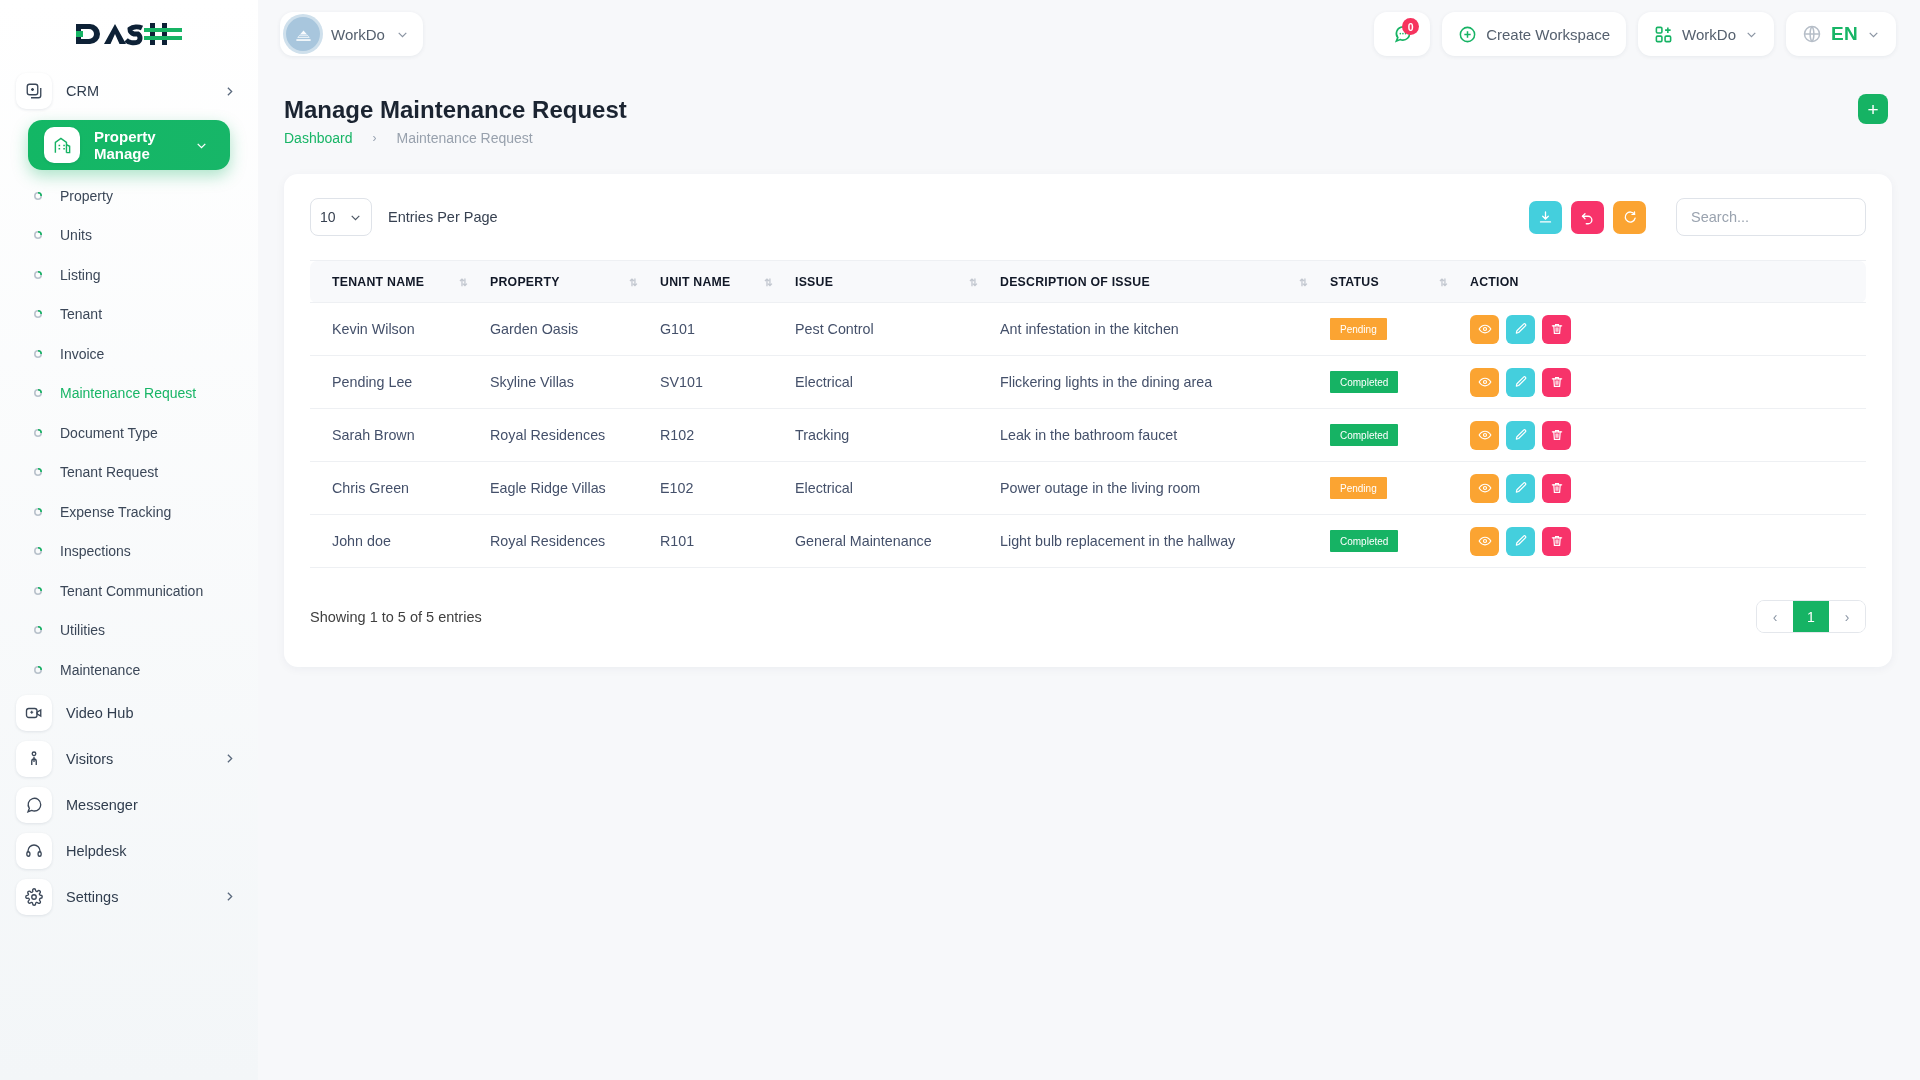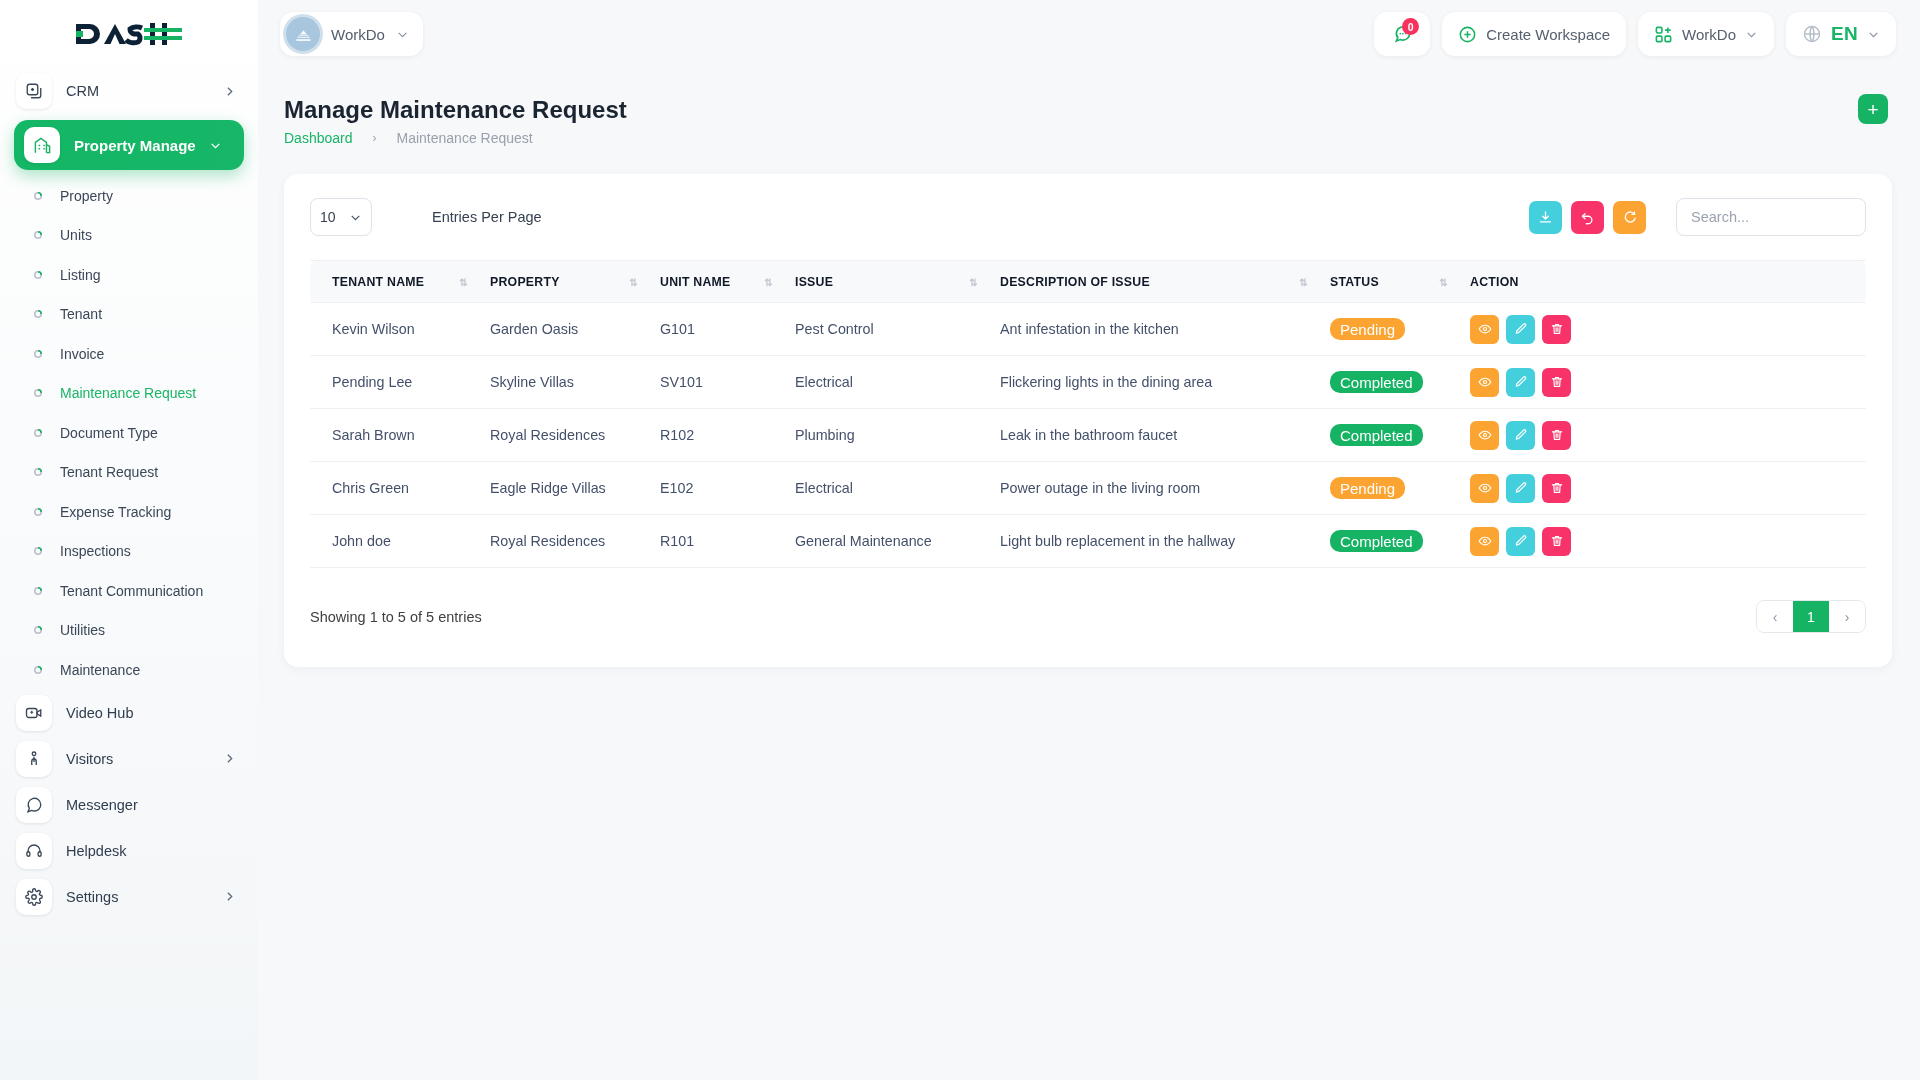--- a/index.html
+++ b/index.html
@@ -25,21 +25,21 @@
   .nav-top{ display:flex; align-items:center; height:46px; padding:0 22px 0 16px; position:relative; }
   .nav-top .ico{
     width:36px; height:36px; border-radius:10px; background:#ffffff;
     display:flex; align-items:center; justify-content:center;
     box-shadow:0 1px 3px rgba(20,40,70,.10); flex:none;
   }
   .nav-top .lbl{ margin-left:14px; font-size:14.5px; color:#303d4e; }
   .nav-top .chev{ position:absolute; right:22px; color:#5b6a7d; display:flex; }
 
   .nav-top.active{
-    margin:6px 14px; padding-left:10px; height:50px; border-radius:14px;
+    margin:6px 28px; padding-left:16px; height:50px; border-radius:14px;
     background:linear-gradient(92deg,#13b765 0%, #17b668 100%);
     box-shadow:0 6px 16px rgba(22,180,102,.35);
   }
   .nav-top.active .lbl{ color:#ffffff; font-weight:bold; font-size:15px; }
   .nav-top.active .chev{ color:#ffffff; }
 
   .sub-item{
     display:flex; align-items:center; height:39.5px; padding-left:30px;
     font-size:14px; color:#3b4758; cursor:pointer;
   }
@@ -91,21 +91,21 @@
     background:#16b364; color:#fff; display:flex; align-items:center; justify-content:center;
     font-size:19px; line-height:1; cursor:pointer;
   }
 
   
   #card{
     position:absolute; left:284px; top:174px; width:1608px;
     background:#fff; border-radius:14px; box-shadow:0 2px 10px rgba(20,40,70,.05);
     padding:0 26px 34px 26px;
   }
-  .toolbar{ height:86px; display:flex; align-items:center;gap:44px; }
+  .toolbar{ height:86px; display:flex; align-items:center; }
   .epp-select{
     width:62px; height:38px; border:1px solid #dfe3e9; border-radius:8px;
     display:flex; align-items:center; justify-content:space-between; padding:0 9px;
     font-size:14px; color:#374151; background:#fff; cursor:pointer;
   }
   .epp-label{ margin-left:16px; font-size:14.5px; color:#374151; }
   .tools-right{ margin-left:auto; display:flex; align-items:center; gap:9px;justify-content:flex-end; }
   .tool{
     width:33px;height:33px;border-radius:7px;display:flex;align-items:center;justify-content:center;
     cursor:pointer;
@@ -128,21 +128,21 @@
   thead th:first-child{ padding-left:22px; border-radius:7px 0 0 7px; }
   thead th:last-child{ border-radius:0 7px 7px 0; }
   tbody td{
     height:53px; font-size:14.3px; color:#44506a; padding:0 10px;
     border-bottom:1px solid #eef0f3; vertical-align:middle;
   }
   tbody tr:last-child td{ border-bottom:1px solid #eef0f3; }
   tbody td:first-child{ padding-left:22px; }
   .badge-pill{
     display:inline-flex; align-items:center; justify-content:center;
-    height:22px; padding:0 10px; border-radius:10px; color:#fff; font-size:15px;
+    height:22px; padding:0 10px; border-radius:1px; color:#fff; font-size:10px;
   }
   .b-pending{ background:#fba432; } .b-completed{ background:#16b364; }
   .act-wrap{ display:flex; gap:7px; }
   .act{
     width:29px;height:29px;border-radius:6px;display:flex;align-items:center;justify-content:center;
     cursor:pointer;
   }
   .a-view{ background:#fba432; } .a-edit{ background:#44cfdd; } .a-del{ background:#f7336a; }
 
   
@@ -636,21 +636,21 @@
                   </svg>
                 </span>
               </div>
             </div>
           </td>
         </tr>
         <tr>
           <td>Sarah Brown</td>
           <td>Royal Residences</td>
           <td>R102</td>
-          <td>Plumbing</td>
+          <td>Tracking</td>
           <td>Leak in the bathroom faucet</td>
           <td><span class="badge-pill b-completed">Completed</span></td>
           <td>
             <div class="act-wrap">
               <div class="act a-view">
                 <span style="display: flex;">
                   <svg width="14" height="14" viewBox="0 0 24 24" fill="none" stroke="#fff" stroke-width="2">
                     <path d="M2 12s3.8-6.5 10-6.5S22 12 22 12s-3.8 6.5-10 6.5S2 12 2 12z"></path>
                     <circle cx="12" cy="12" r="2.6"></circle>
                   </svg>

